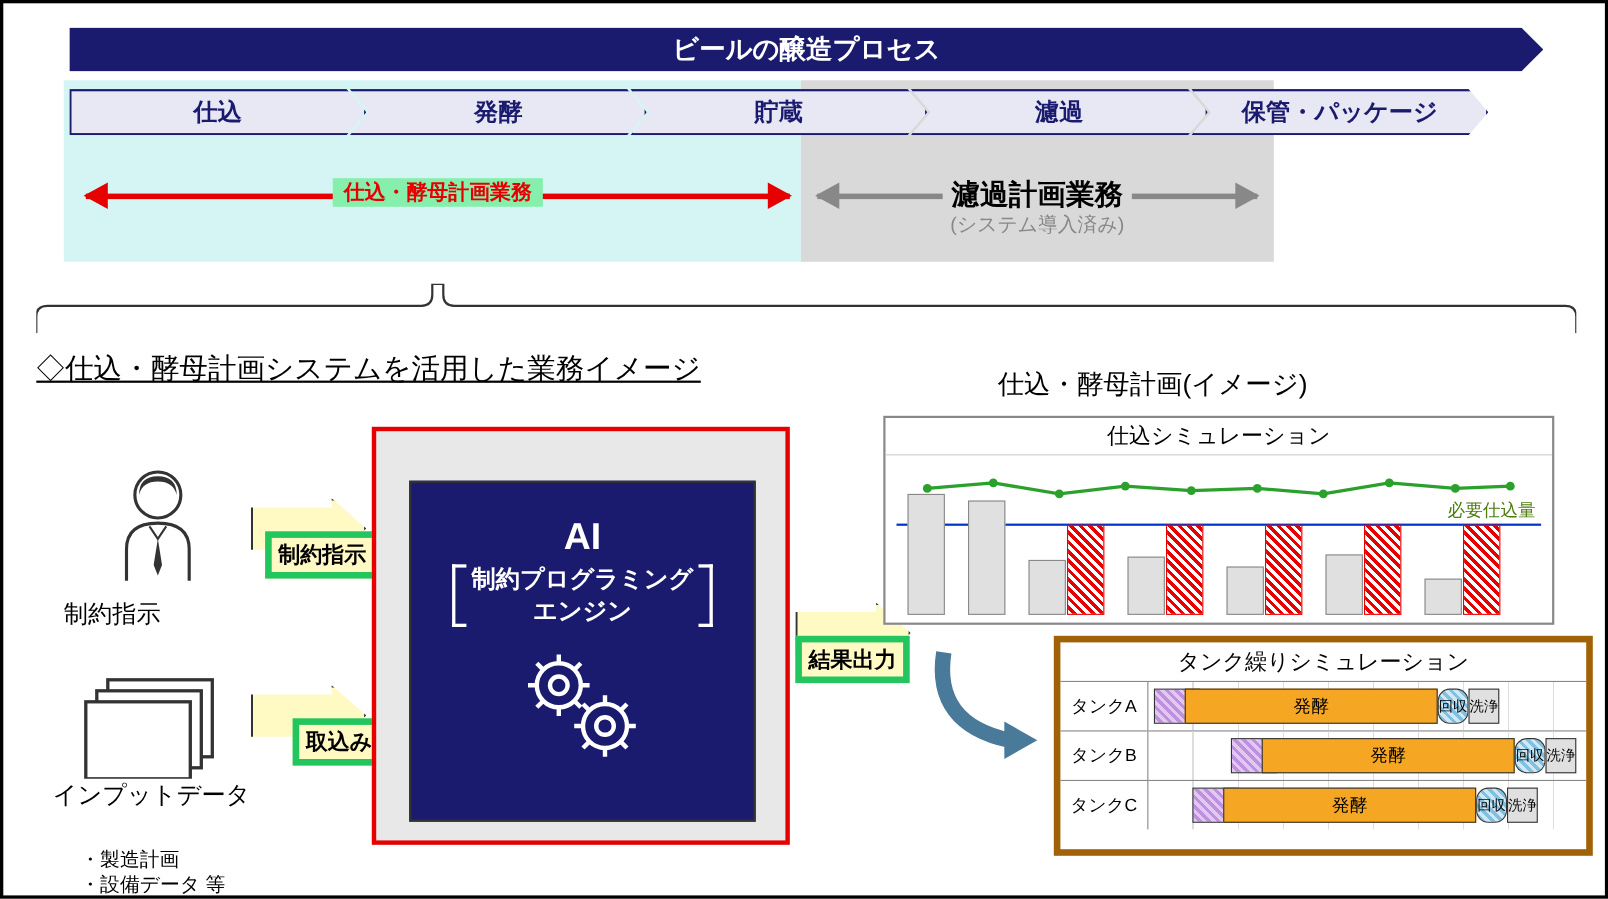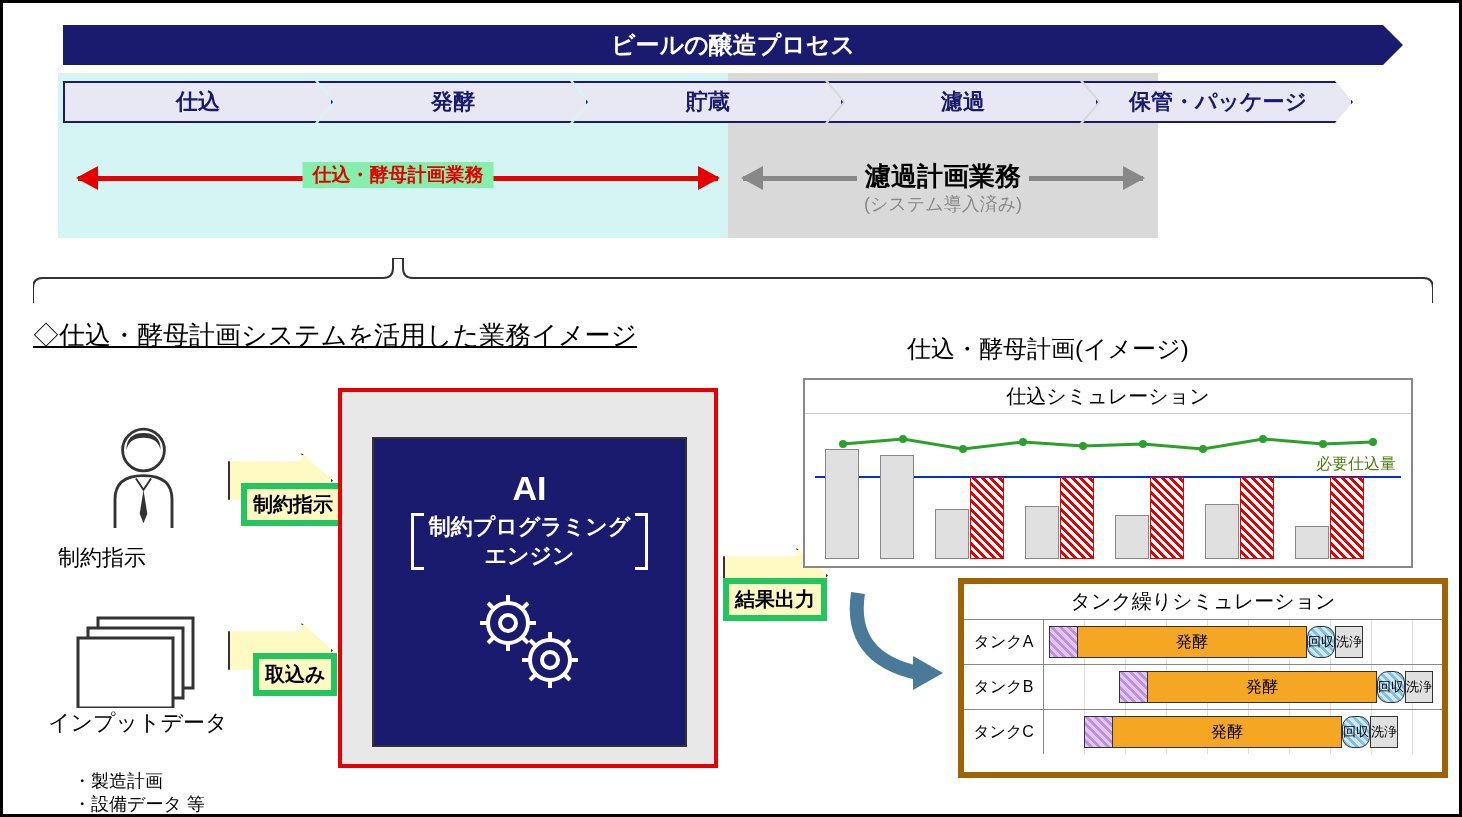--- a/index.html
+++ b/index.html
@@ -49,21 +49,21 @@
 .docs-label { position: absolute; top: 705px; left: 45px; font-size: 22px; }
 .docs-sub { position: absolute; top: 735px; left: 70px; font-size: 18px; line-height: 1.3; margin-top: 32px; }
 
 
 .flow-arrow { position: absolute; width: 105px; height: 55px; background: #fff9c4; border: 2px solid #333; clip-path: polygon(0 15%, 70% 15%, 70% 0, 100% 50%, 70% 100%, 70% 85%, 0 85%); }
 .flow-arrow-1 { top: 450px; left: 225px; }
 .flow-arrow-2 { top: 620px; left: 225px; }
 .flow-arrow-3 { top: 545px; left: 720px; }
 .flow-label { position: absolute; background: #fff9c4; border: 6px solid #22c55e; font-size: 20px; font-weight: bold; padding: 2px 6px; text-align: right; }
 .flow-label-1 { top: 480px; left: 238px; }
-.flow-label-2 { top: 650px; left: 250px; }
+.flow-label-2 { top: 650px; left: 263px; }
 .flow-label-3 { top: 575px; left: 720px; }
 
 
 .ai-outer { position: absolute; top: 385px; left: 335px; width: 380px; height: 380px; border: 4px solid #e60000; background: #e8e8e8; }
 .ai-title { color: #e60000; font-size: 24px; font-weight: bold; text-align: center; margin-top: 6px; }
 .ai-inner { position: absolute; top: 45px; left: 30px; width: 315px; height: 310px; background: #1a1a6e; border: 2px solid #333; color: #fff; text-align: center; padding-top: 30px; }
 .ai-main { font-size: 34px; font-weight: bold; }
 .ai-sub { font-size: 22px; font-weight: bold; line-height: 1.3; margin-top: 5px; }
 .ai-brackets { display: inline-block; position: relative; padding: 0 18px; }
 .ai-brackets::before, .ai-brackets::after { content: ""; position: absolute; top: 0; bottom: 0; width: 10px; border: 3px solid #fff; }

